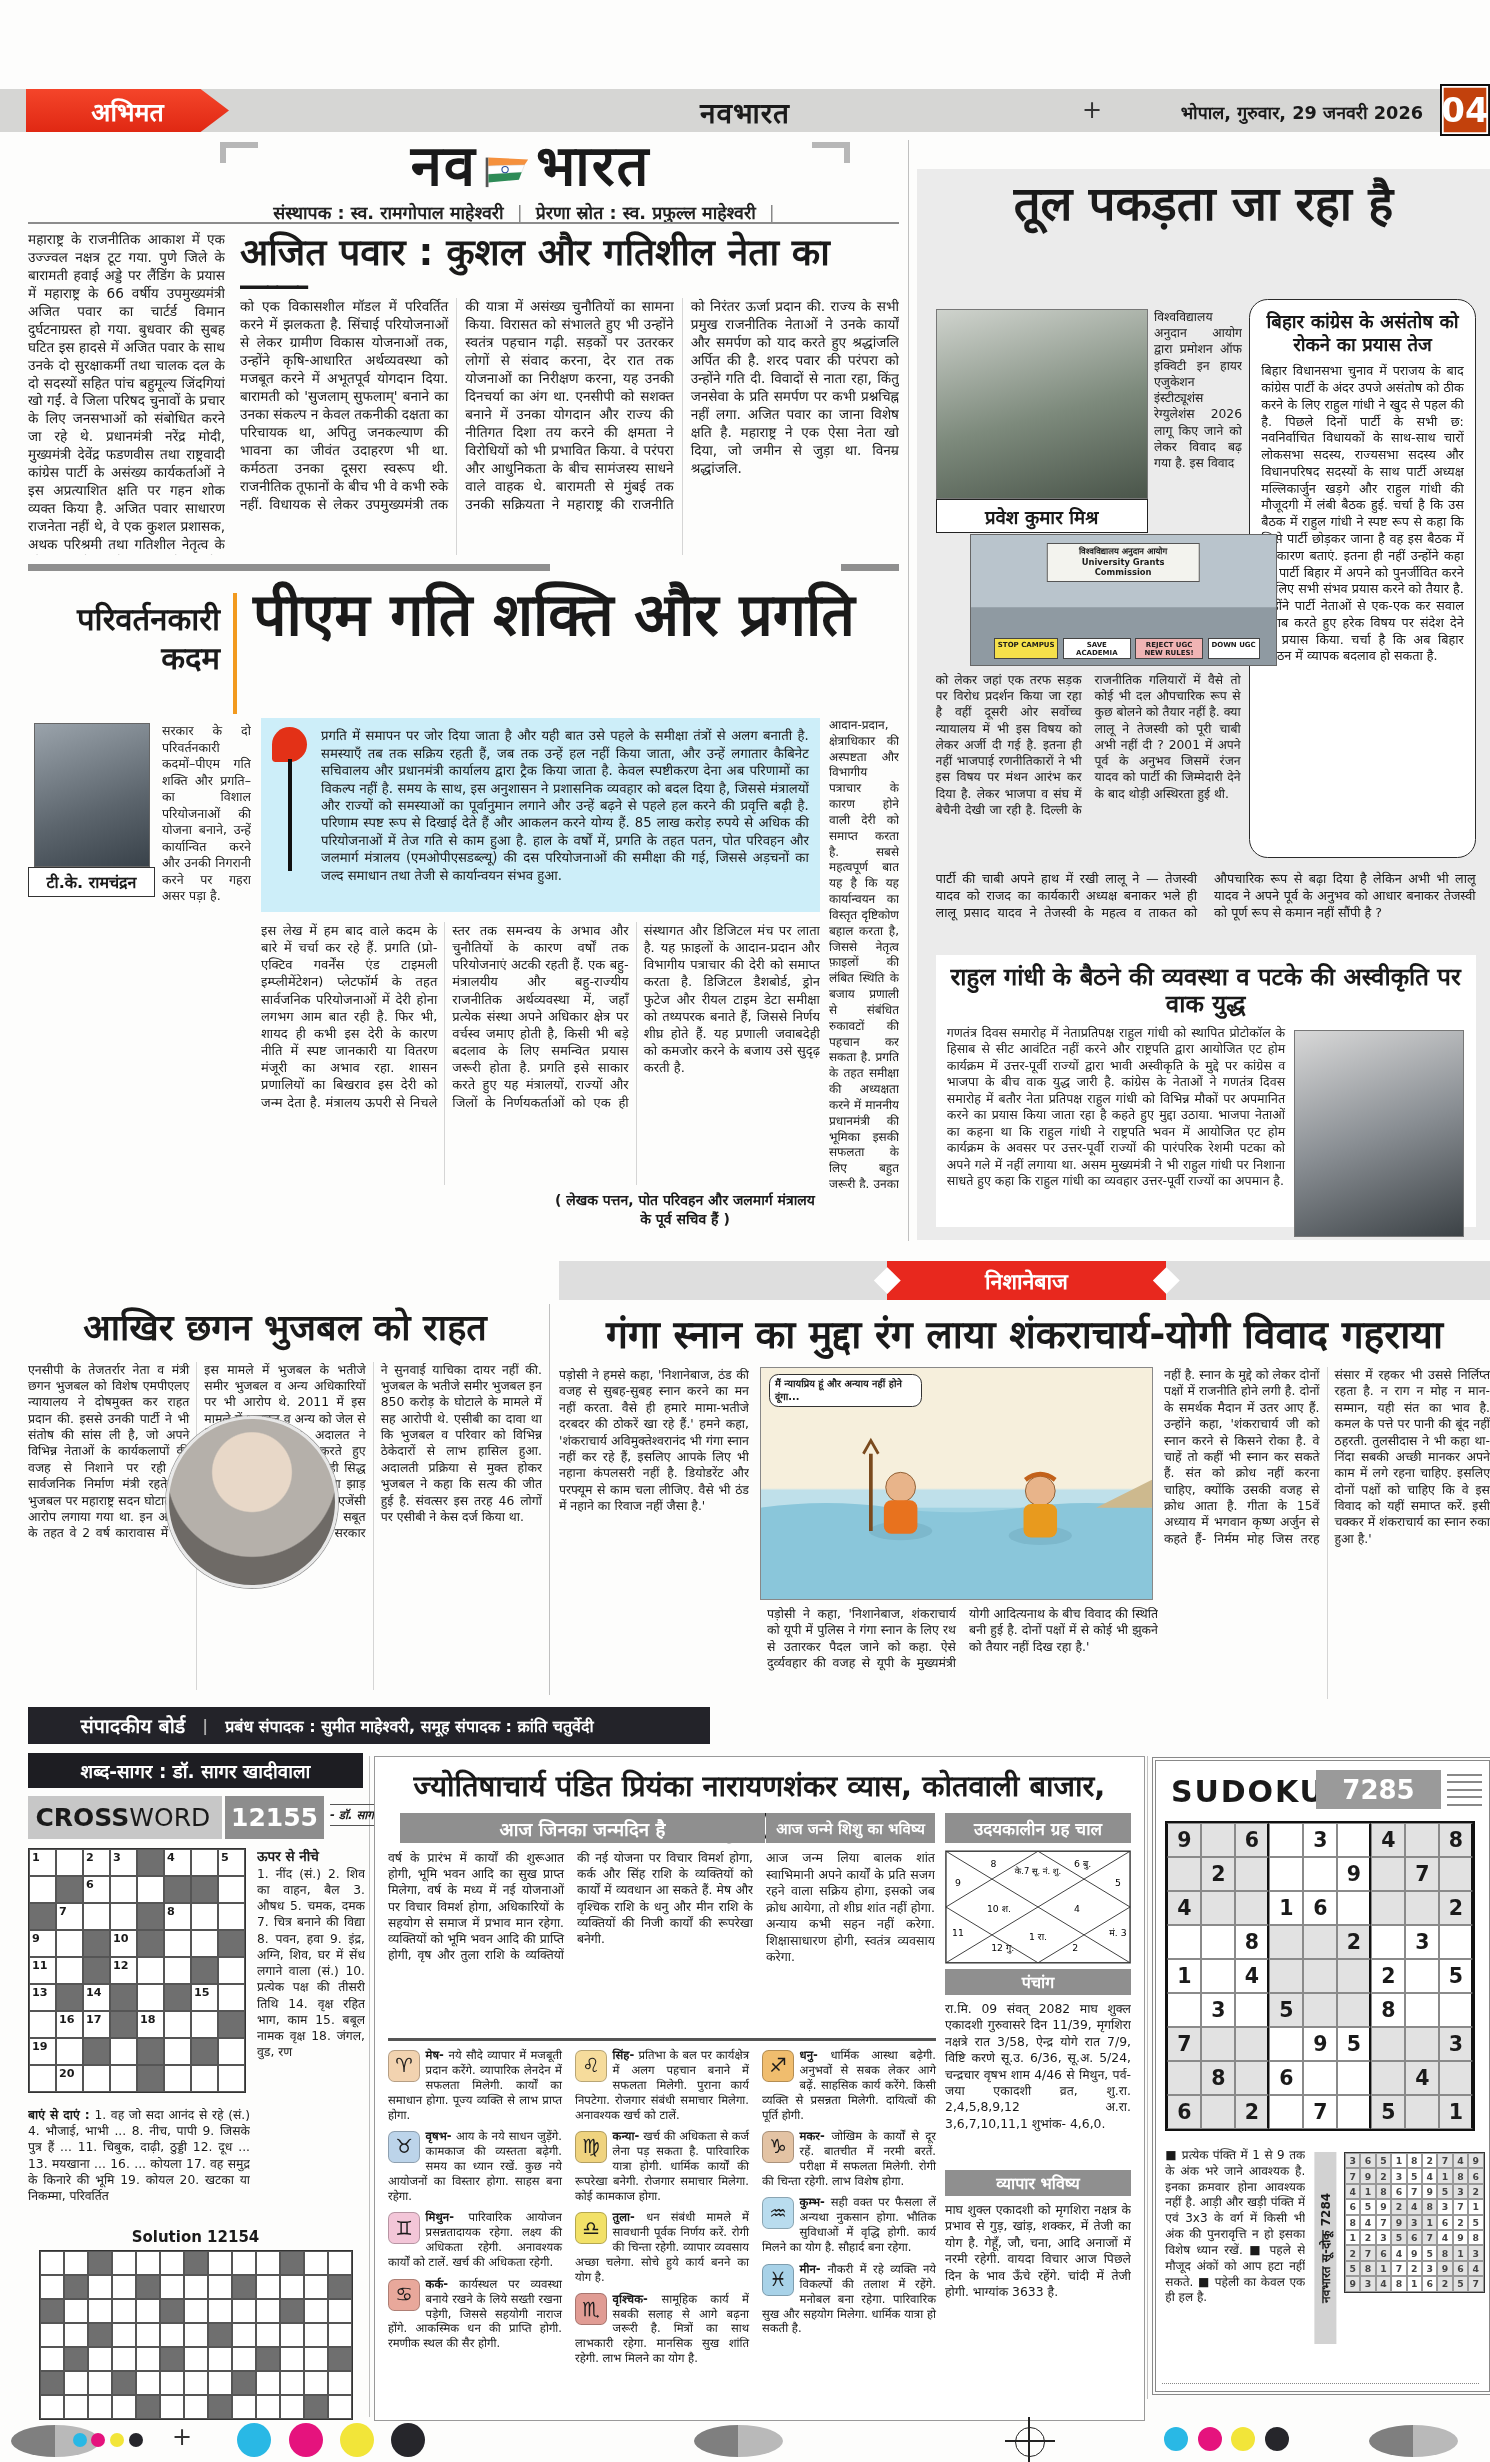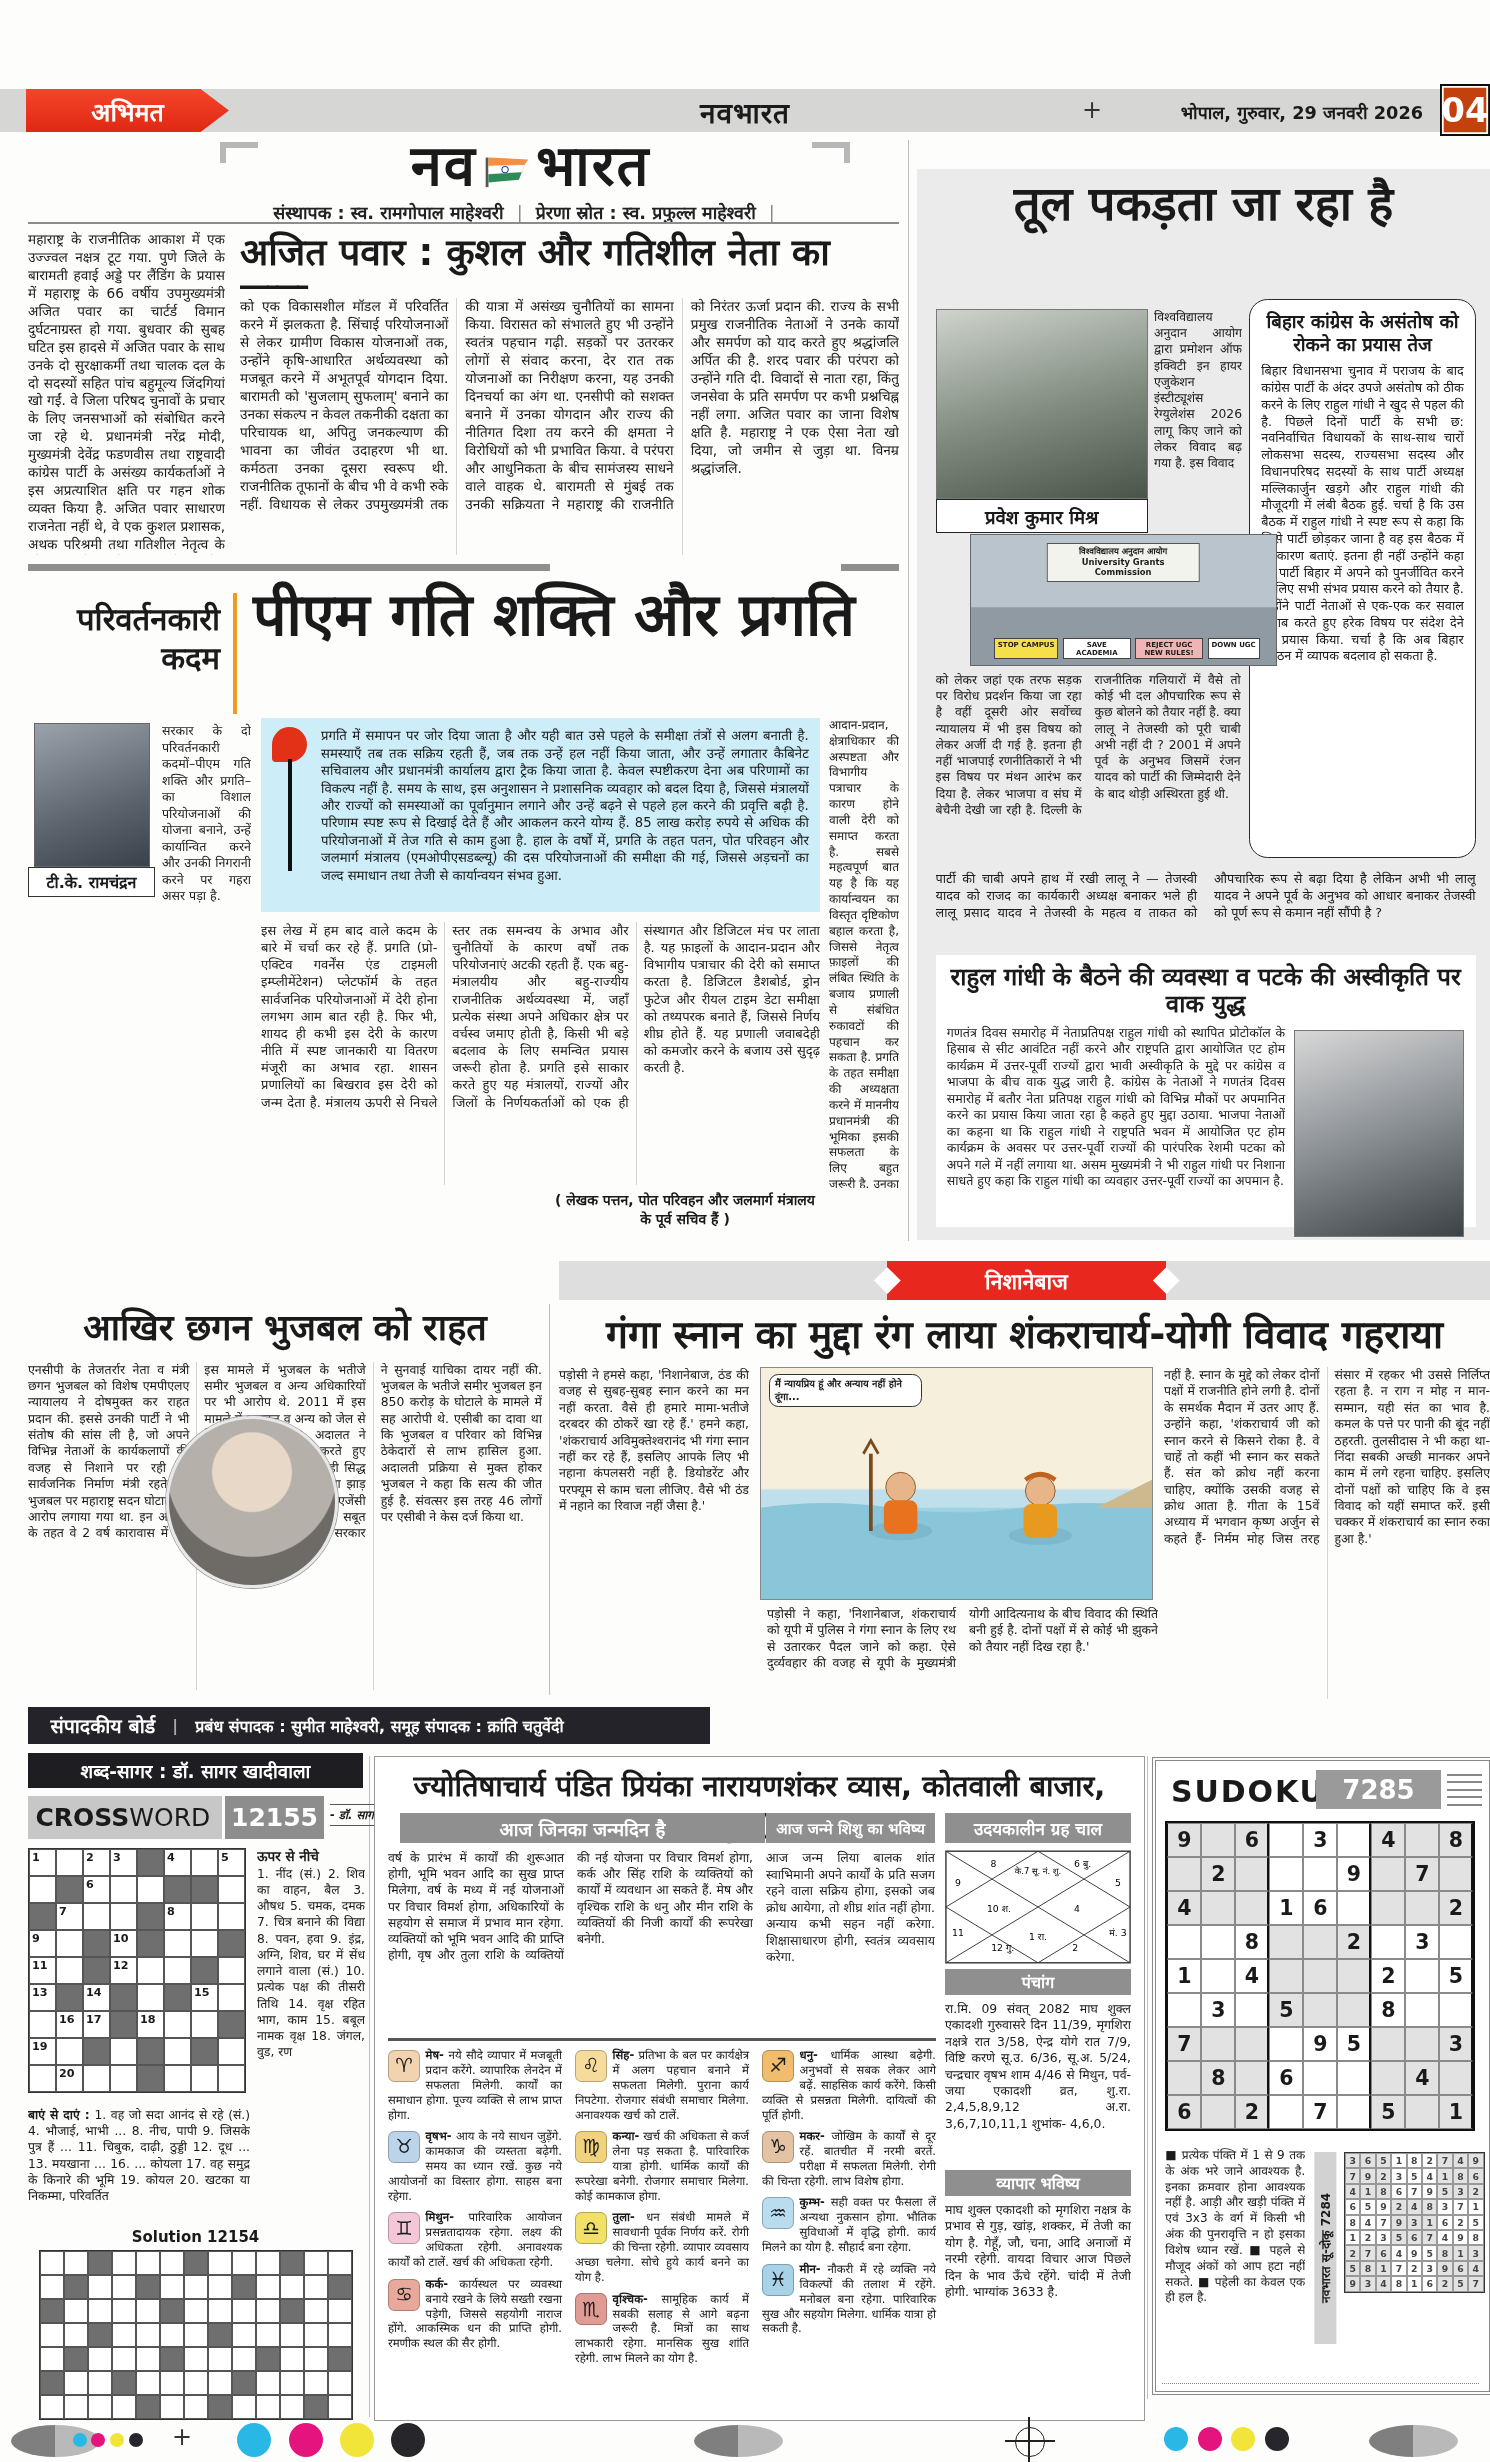--- a/index.html
+++ b/index.html
@@ -48,21 +48,21 @@
   .pm-side{position:absolute;left:801px;top:142px;width:70px;height:470px;font-size:12px;}
   .pm-body{position:absolute;left:233px;top:346px;width:559px;height:263px;column-count:3;column-gap:15px;column-rule:0.9px solid #d5d5d5;font-size:13px;}
   .pm-credit{position:absolute;left:522px;top:615px;width:270px;font-size:14px;font-weight:800;text-align:center;line-height:1.35;}
   
   .bh{left:28px;top:1302px;width:514px;height:391px;}
   .bh-h{font-size:36px;font-weight:900;text-align:center;height:52px;}
   .bh-b{position:relative;margin-top:7.5px;height:328px;column-count:3;column-gap:15px;column-rule:0.9px solid #d5d5d5;font-size:12.4px;}
   .bh-photo{position:absolute;left:138px;top:61px;width:166px;height:166px;border-radius:50%;z-index:2;
             background:radial-gradient(circle at 50% 32%,#e8d8c8 0 28%,#b5b0aa 29% 60%,#6e6a66 61%);border:3.7px solid #e8e8e8;box-shadow:0 0 0 0.9px #999;}
   .edboard{left:28px;top:1707px;width:682px;height:37px;background:#232329;color:#fff;display:flex;align-items:center;gap:17px;padding:0 22.4px;box-sizing:border-box;}
-  .edboard b{font-size:19.6px;}
+  .edboard b{font-size:19.6px;margin-left:30px;}
   .edboard .pipe{color:#aaa;}
   .edboard span{font-size:16px;font-weight:600;}
   
   .vline{width:0.9px;background:#c0c0c0;}
   .dd-band{left:917px;top:132px;width:573px;height:35px;background:#e8281e;}
   .dd-band .notch{position:absolute;left:0;top:0;width:24px;height:35px;background:#1b1b1f;}
   .dd-band .tri{position:absolute;left:24px;top:5.6px;width:0;height:0;border:12px solid transparent;border-left:15px solid #fff;}
   .dd-band .t{position:absolute;left:54px;top:4.7px;color:#fff;font-size:19.6px;font-weight:800;}
   .dd-panel{left:917px;top:169px;width:573px;height:1071px;background:#ebebeb;}
   .dd-hl{position:absolute;left:0;top:9.3px;width:100%;text-align:center;font-size:47px;font-weight:900;line-height:1.12;}

